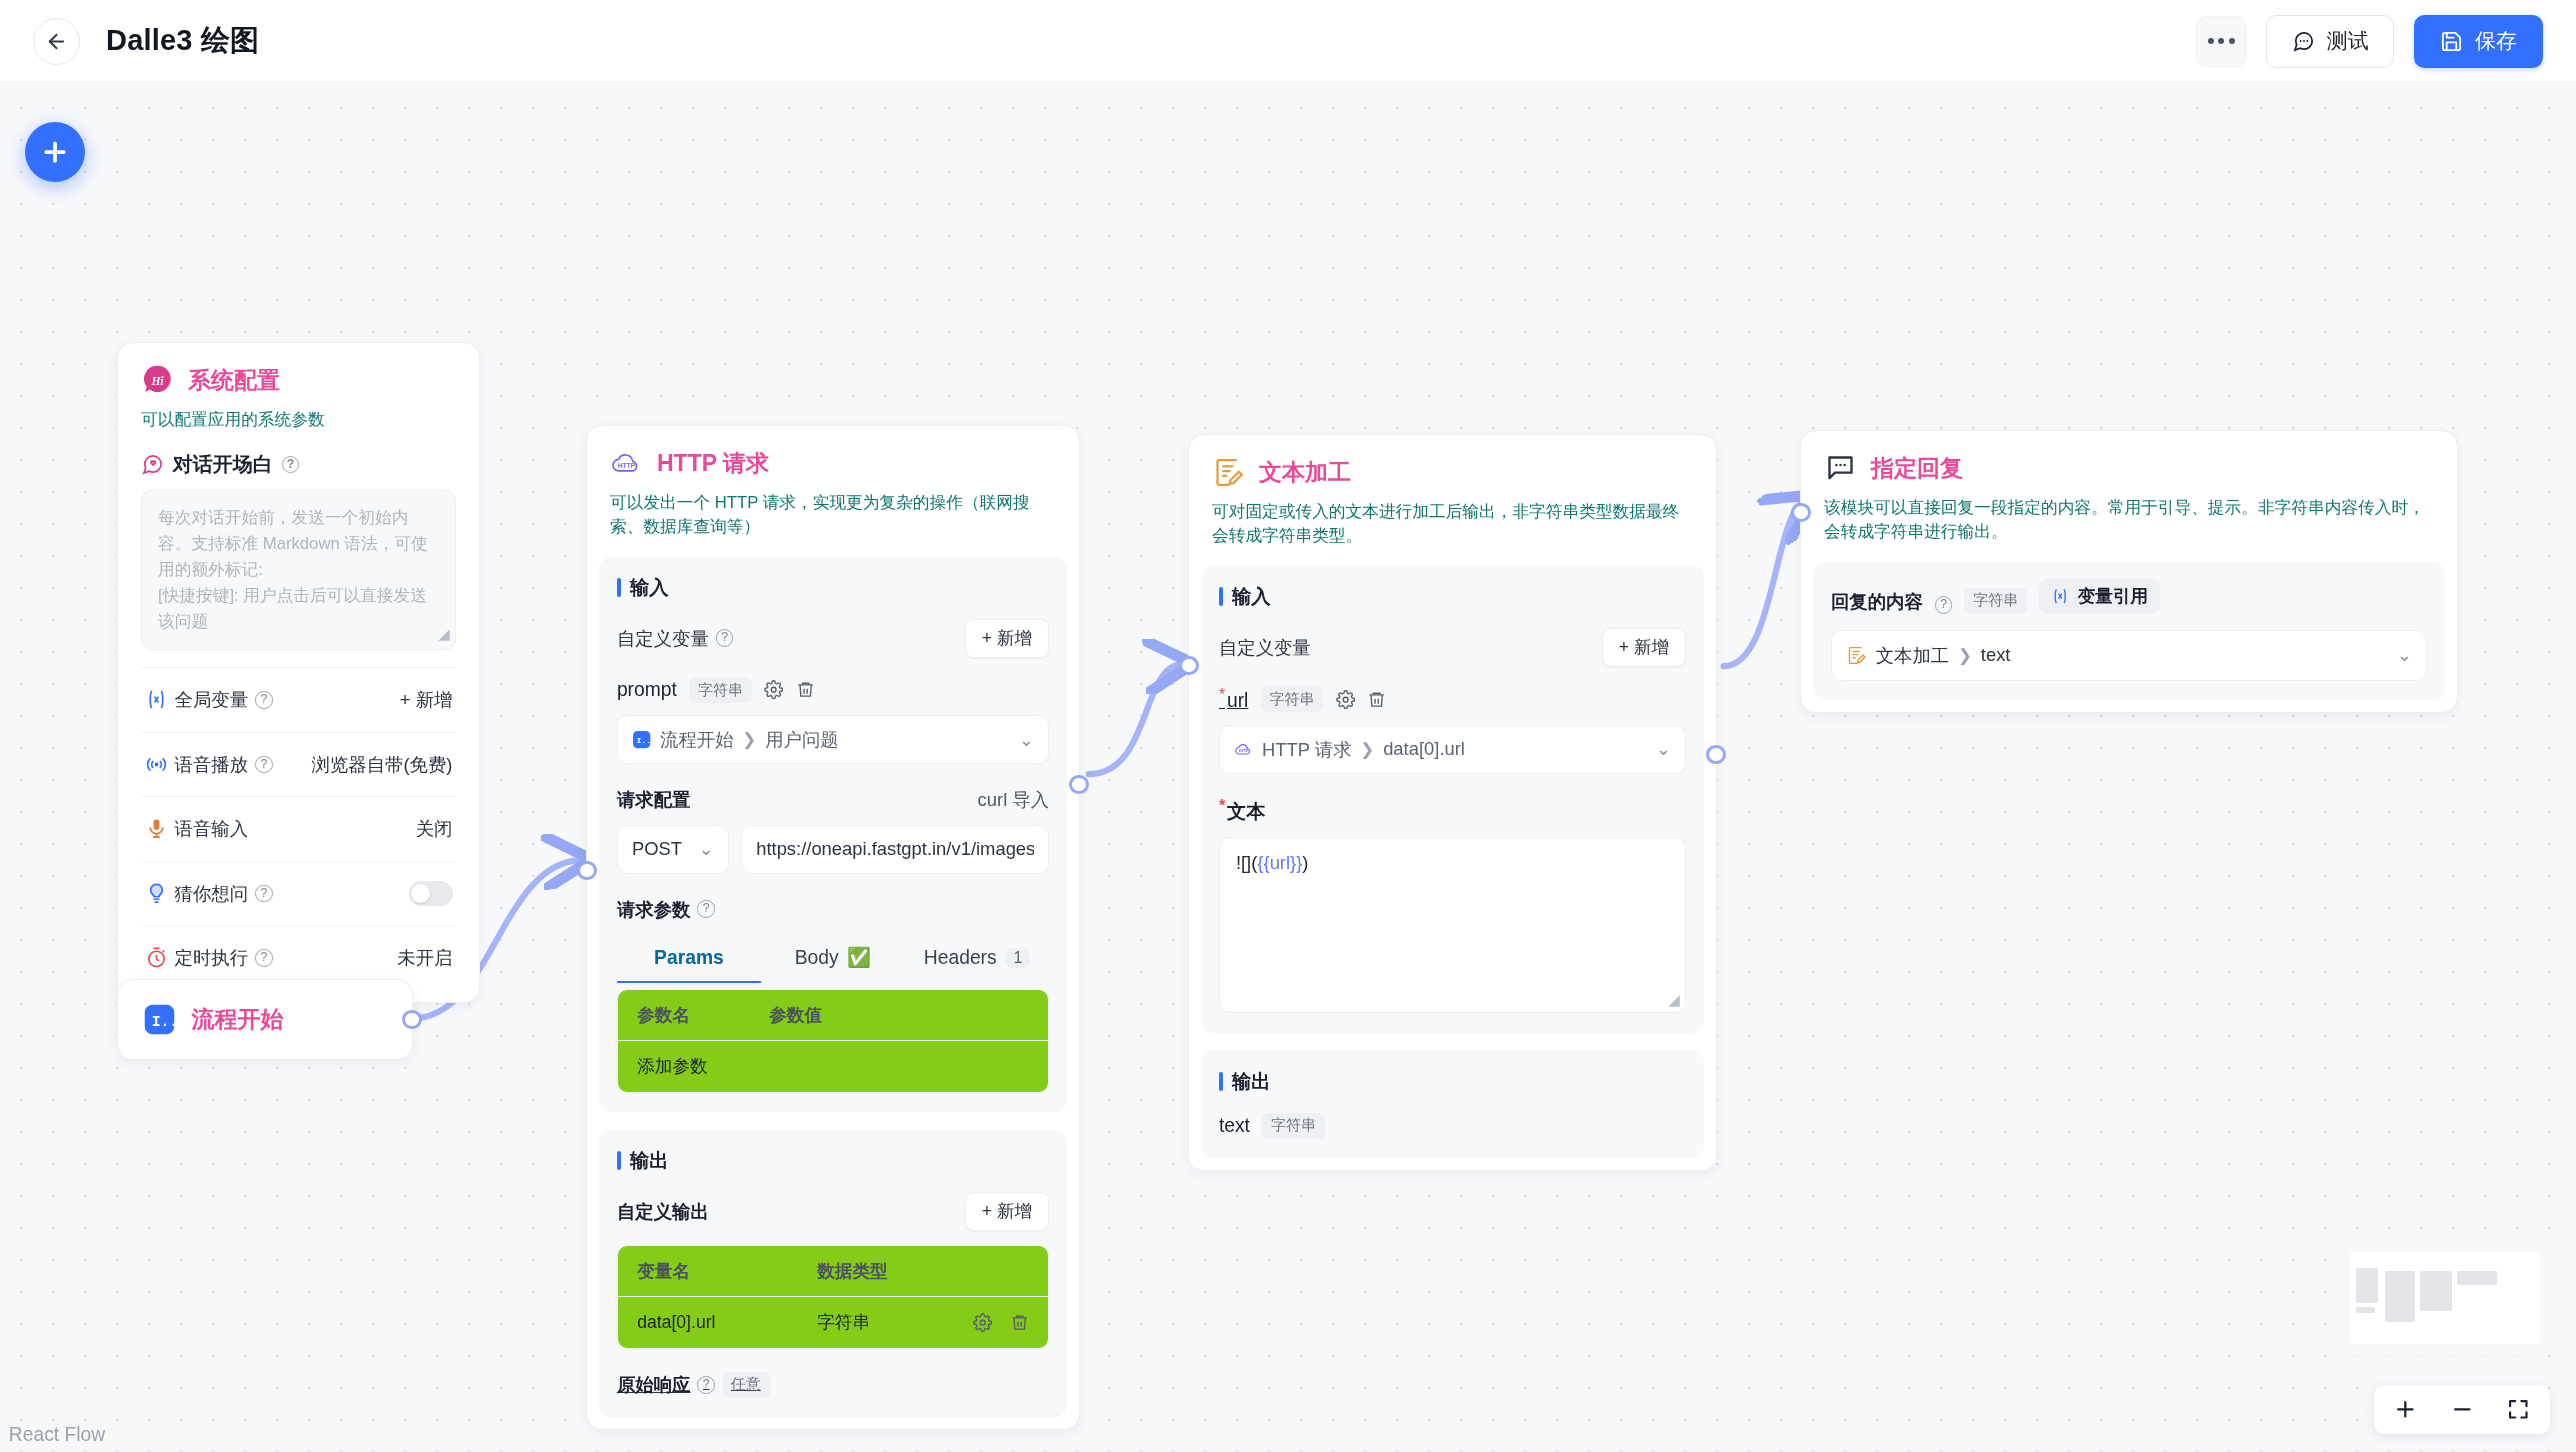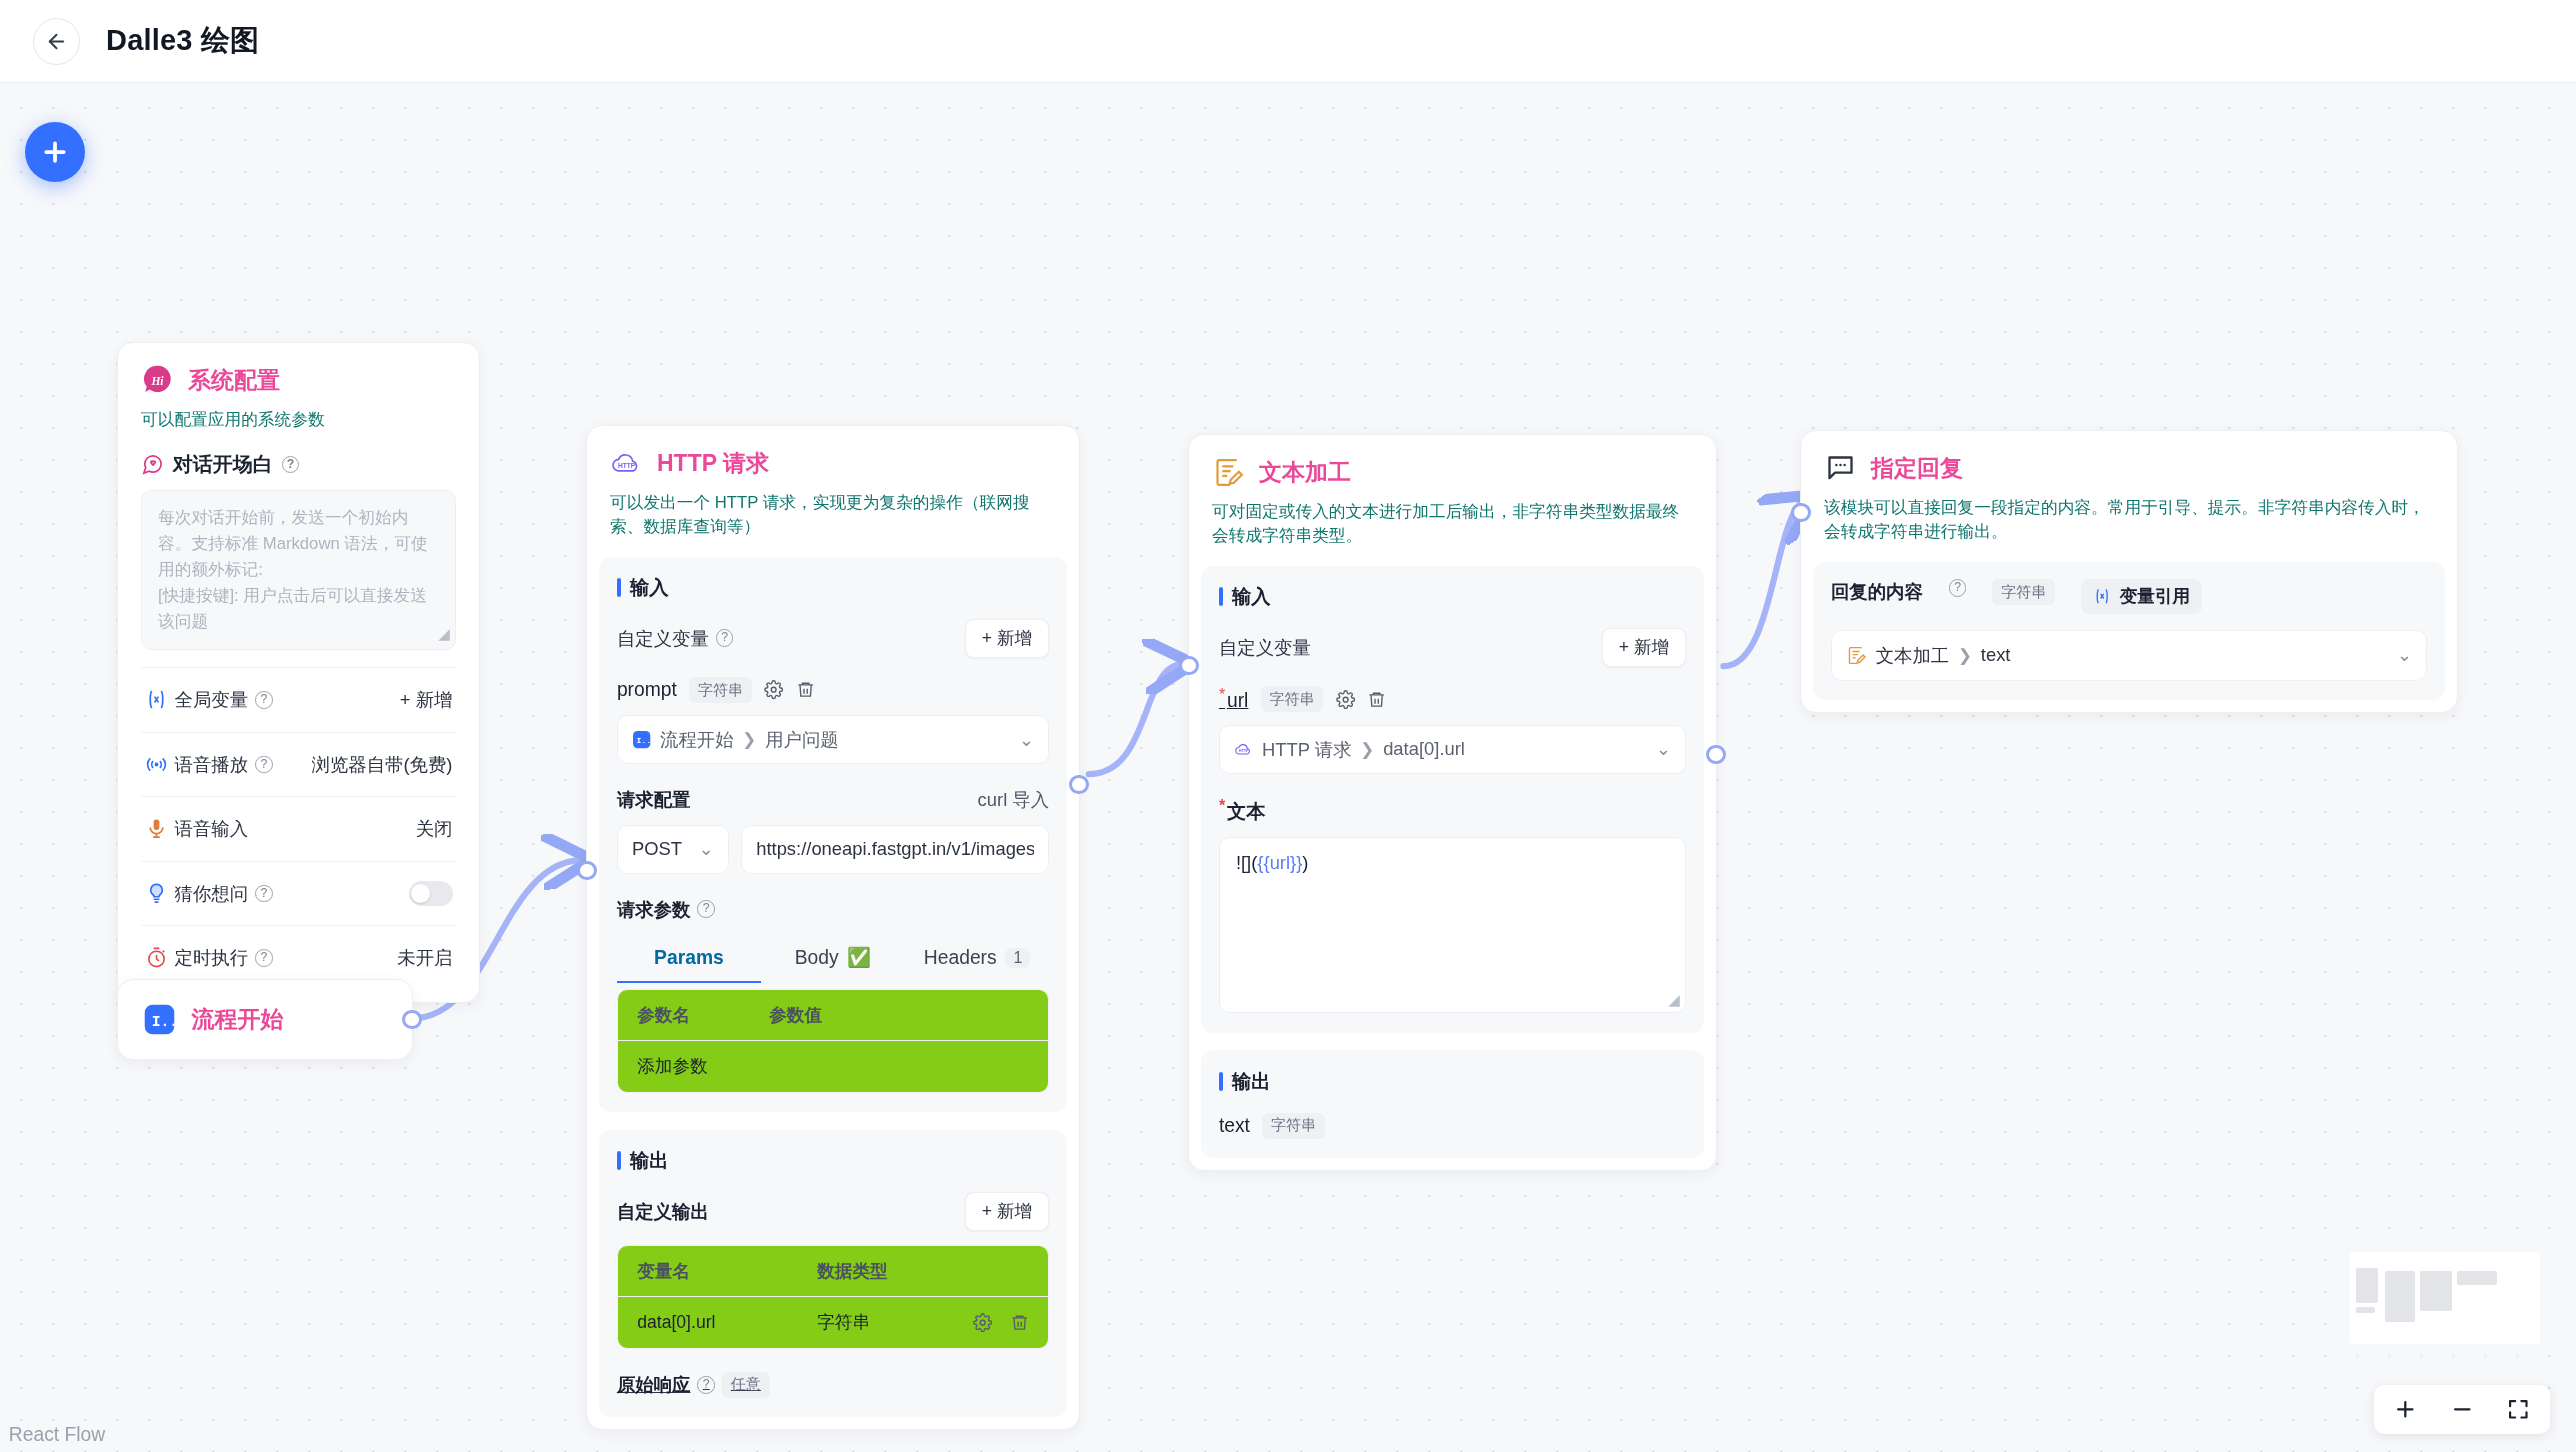--- a/index.html
+++ b/index.html
@@ -240,20 +240,44 @@
 
   <div class="topbar">
     <div class="back-btn">
       <svg viewBox="0 0 24 24" fill="none" stroke="#333b49" stroke-width="2.1" stroke-linecap="round" stroke-linejoin="round">
         <path d="M19 12H5"></path>
           <path d="M12 19l-7-7 7-7"></path>
       </svg>
     </div>
     <div class="app-title">Dalle3 绘图</div>
 
+    <div class="topbar-right">
+      <div class="icon-btn-more">
+        <i></i>
+        <i></i>
+        <i></i>
+      </div>
+      <div class="btn-test">
+        <svg viewBox="0 0 24 24" width="23" height="23" fill="none" stroke="#1b2130" stroke-width="1.8">
+          <path d="M21 11.5a8.38 8.38 0 0 1-.9 3.8 8.5 8.5 0 0 1-7.6 4.7 8.38 8.38 0 0 1-3.8-.9L3 21l1.9-5.7a8.38 8.38 0 0 1-.9-3.8 8.5 8.5 0 0 1 4.7-7.6 8.38 8.38 0 0 1 3.8-.9h.5a8.48 8.48 0 0 1 8 8v.5z"></path>
+          <circle cx="9" cy="11.5" r="1" fill="#1b2130" stroke="none"></circle>
+          <circle cx="12.5" cy="11.5" r="1" fill="#1b2130" stroke="none"></circle>
+          <circle cx="16" cy="11.5" r="1" fill="#1b2130" stroke="none"></circle>
+        </svg>
+        <span>测试</span>
+      </div>
+      <div class="btn-save">
+        <svg viewBox="0 0 24 24" width="23" height="23" fill="none" stroke="#fff" stroke-width="1.9" stroke-linejoin="round">
+          <path d="M19 21H5a2 2 0 0 1-2-2V5a2 2 0 0 1 2-2h11l5 5v11a2 2 0 0 1-2 2z"></path>
+          <path d="M17 21v-8H7v8"></path>
+            <path d="M7 3v5h8"></path>
+        </svg>
+        <span>保存</span>
+      </div>
+    </div>
   </div>
 
   <div class="canvas">
 
     <svg class="edge-layer" width="2576" height="1370" viewBox="0 0 2934 1560">
       <defs>
         <marker id="arw" markerWidth="9" markerHeight="9" refX="6" refY="4.5" orient="auto">
           <path d="M0,0 L8,4.5 L0,9" fill="none" stroke="#94a8f5" stroke-width="1.8" stroke-linecap="round" stroke-linejoin="round"></path>
         </marker>
       </defs>
@@ -577,21 +601,21 @@
             <circle cx="9" cy="9.5" r=".9" fill="#2c3342" stroke="none"></circle>
             <circle cx="12" cy="9.5" r=".9" fill="#2c3342" stroke="none"></circle>
             <circle cx="15" cy="9.5" r=".9" fill="#2c3342" stroke="none"></circle>
           </svg>
           <div class="node-title">指定回复</div>
         </div>
         <div class="node-desc">该模块可以直接回复一段指定的内容。常用于引导、提示。非字符串内容传入时，会转成字符串进行输出。</div>
       </div>
 
       <div class="panel">
-        <div style="display:flex;align-items:flex-start;gap:26px;">
+        <div style="display:flex;align-items:flex-end;gap:12px;">
           <span class="lbl-strong">回复的内容</span>
           <span class="qmark">?</span>
           <span class="tag">字符串</span>
           <span style="display:flex;align-items:center;gap:8px;background:#eef0f4;border-radius:8px;padding:5.3px 12.3px;cursor:pointer;">
             <svg width="18.4" height="18.4" viewBox="0 0 24 24" fill="none" stroke="#3370ff" stroke-width="1.8">
               <path d="M7 3c-2 3-2 15 0 18M17 3c2 3 2 15 0 18"></path>
               <path d="M10 9l4 6M14 9l-4 6"></path>
             </svg>
             <span style="font-size:17.6px;color:#1b2130;font-weight:600;">变量引用</span>
           </span>

